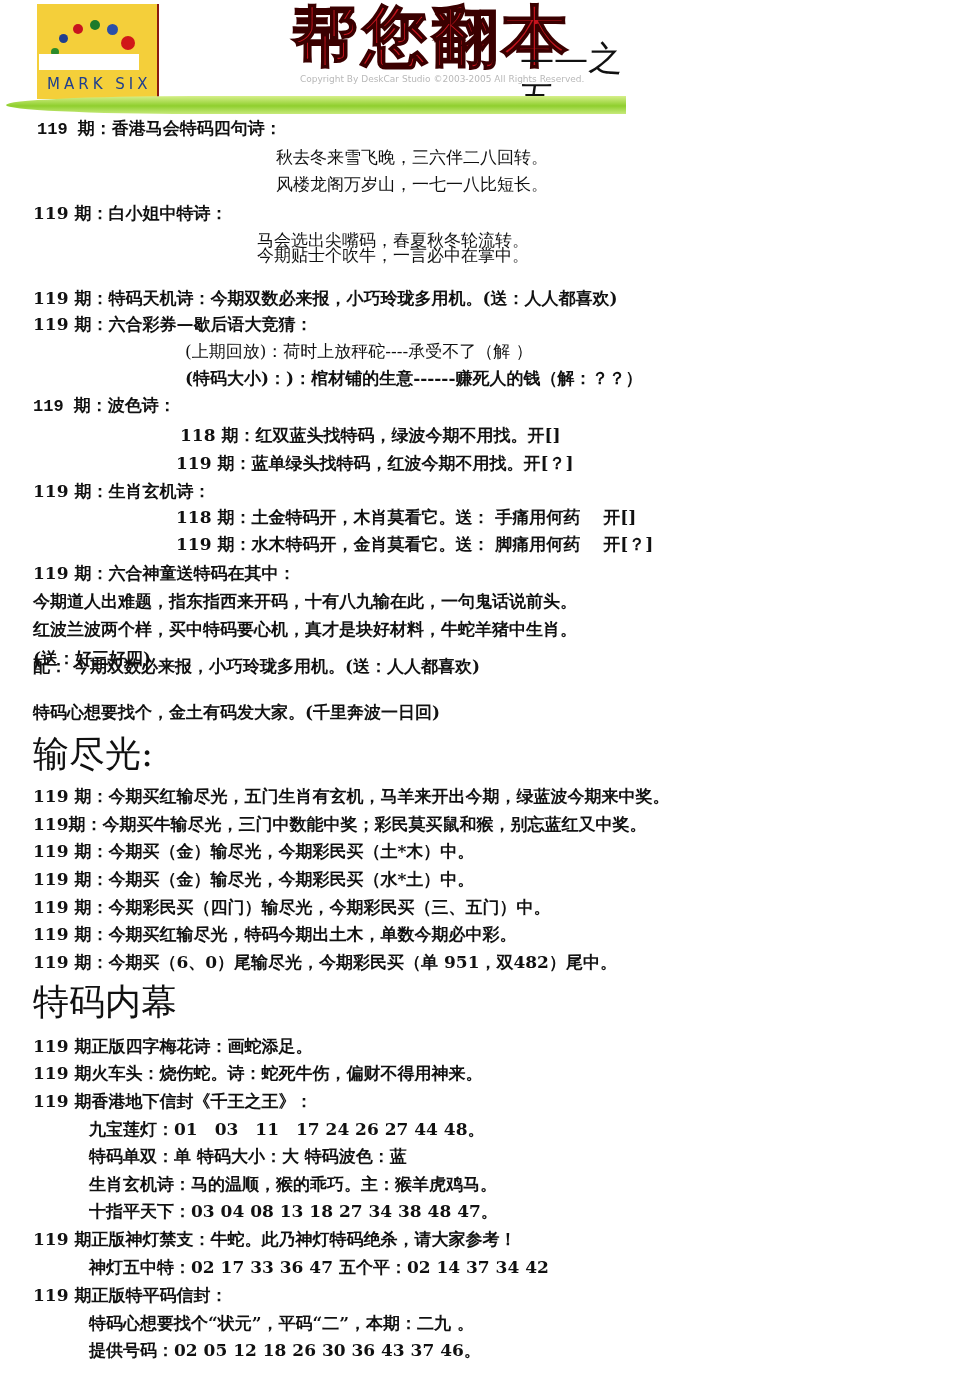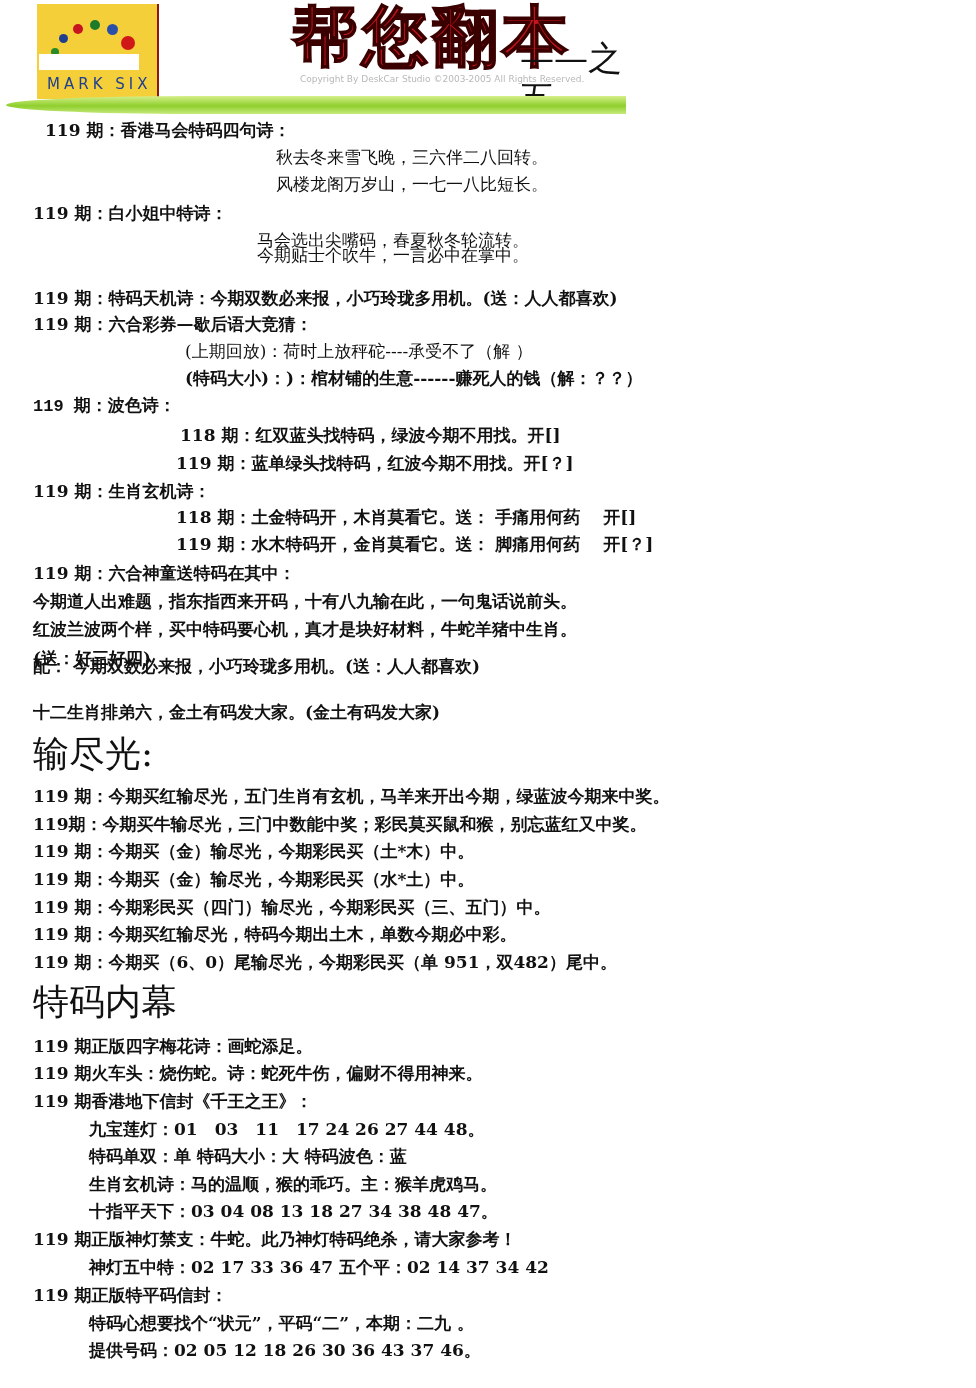--- a/index.html
+++ b/index.html
@@ -38,42 +38,42 @@
     <span class="brand">MARK SIX</span>
   </div>
   <div class="title">帮您翻本</div>
   <div class="subtitle">——之五</div>
   <div class="copyright">Copyright By DeskCar Studio ©2003-2005 All Rights Reserved.</div>
   <div class="band"></div>
 </div>
 
 <div class="content">
   <div id="s1">
-      <div class="line b" style="left: 12px; top: 0px;">119 期：香港马会特码四句诗：</div>
+      <div class="line b" style="left: 4px; top: 0px; font-family: Liberation Mono, monospace;">119 期：香港马会特码四句诗：</div>
       <div class="line" style="left: 243px; top: 27px;">秋去冬来雪飞晚，三六伴二八回转。</div>
       <div class="line" style="left: 243px; top: 54px;">风楼龙阁万岁山，一七一八比短长。</div>
       <div class="line b" style="left: 0px; top: 83px;">119 期：白小姐中特诗：</div>
       <div class="line" style="left: 224px; top: 110px;">马会选出尖嘴码，春夏秋冬轮流转。</div>
       <div class="line" style="left: 224px; top: 125px; text-align: right;">今期贴士个吹牛，一言必中在掌中。</div>
       <div class="line b" style="left: 0px; top: 168px;">119 期：特码天机诗：今期双数必来报，小巧玲珑多用机。(送：人人都喜欢)</div>
       <div class="line b" style="left: 0px; top: 194px;">119 期：六合彩券—歇后语大竞猜：</div>
       <div class="line" style="left: 152px; top: 221px;">(上期回放)：荷时上放秤砣----承受不了（解 ）</div>
       <div class="line b" style="left: 152px; top: 248px;">(特码大小)：)：棺材铺的生意------赚死人的钱（解：？？）</div>
       <div class="line b" style="left: 0px; top: 277px; font-family: Liberation Mono, monospace;">119 期：波色诗：</div>
       <div class="line b" style="left: 147px; top: 305px;">118 期：红双蓝头找特码，绿波今期不用找。开[]</div>
       <div class="line b" style="left: 143px; top: 333px;">119 期：蓝单绿头找特码，红波今期不用找。开[？]</div>
       <div class="line b" style="left: 0px; top: 361px;">119 期：生肖玄机诗：</div>
       <div class="line b" style="left: 143px; top: 387px;">118 期：土金特码开，木肖莫看它。送： 手痛用何药　 开[]</div>
       <div class="line b" style="left: 143px; top: 414px;">119 期：水木特码开，金肖莫看它。送： 脚痛用何药　 开[？]</div>
       <div class="line b" style="left: 0px; top: 443px;">119 期：六合神童送特码在其中：</div>
       <div class="line b" style="left: 0px; top: 471px;">今期道人出难题，指东指西来开码，十有八九输在此，一句鬼话说前头。</div>
       <div class="line b" style="left: 0px; top: 499px;">红波兰波两个样，买中特码要心机，真才是块好材料，牛蛇羊猪中生肖。</div>
       <div class="line b" style="left: 0px; top: 528px;">(送：好三好四)</div>
       <div class="line b" style="left: 0px; top: 536px;">配： 今期双数必来报，小巧玲珑多用机。(送：人人都喜欢)</div>
-      <div class="line b" style="left: 0px; top: 582px;">十二生肖排弟六，金土有码发大家。(金土有码发大家)</div>
+      <div class="line b" style="left: 0px; top: 582px;">特码心想要找个，金土有码发大家。(千里奔波一日回)</div>
     </div>
   <div class="heading" id="h2" style="top: 620px;">输尽光:</div>
   <div id="s2">
       <div class="line b" style="left: 0px; top: 666px;">119 期：今期买红输尽光，五门生肖有玄机，马羊来开出今期，绿蓝波今期来中奖。</div>
       <div class="line b" style="left: 0px; top: 694px;">119期：今期买牛输尽光，三门中数能中奖；彩民莫买鼠和猴，别忘蓝红又中奖。</div>
       <div class="line b" style="left: 0px; top: 721px;">119 期：今期买（金）输尽光，今期彩民买（土*木）中。</div>
       <div class="line b" style="left: 0px; top: 749px;">119 期：今期买（金）输尽光，今期彩民买（水*土）中。</div>
       <div class="line b" style="left: 0px; top: 777px;">119 期：今期彩民买（四门）输尽光，今期彩民买（三、五门）中。</div>
       <div class="line b" style="left: 0px; top: 804px;">119 期：今期买红输尽光，特码今期出土木，单数今期必中彩。</div>
       <div class="line b" style="left: 0px; top: 832px;">119 期：今期买（6、0）尾输尽光，今期彩民买（单 951，双482）尾中。</div>

